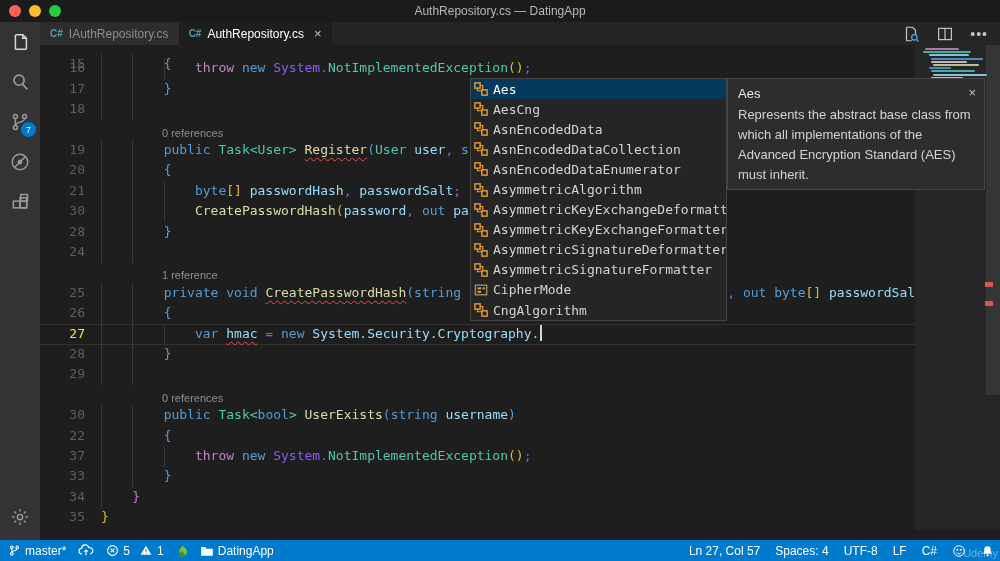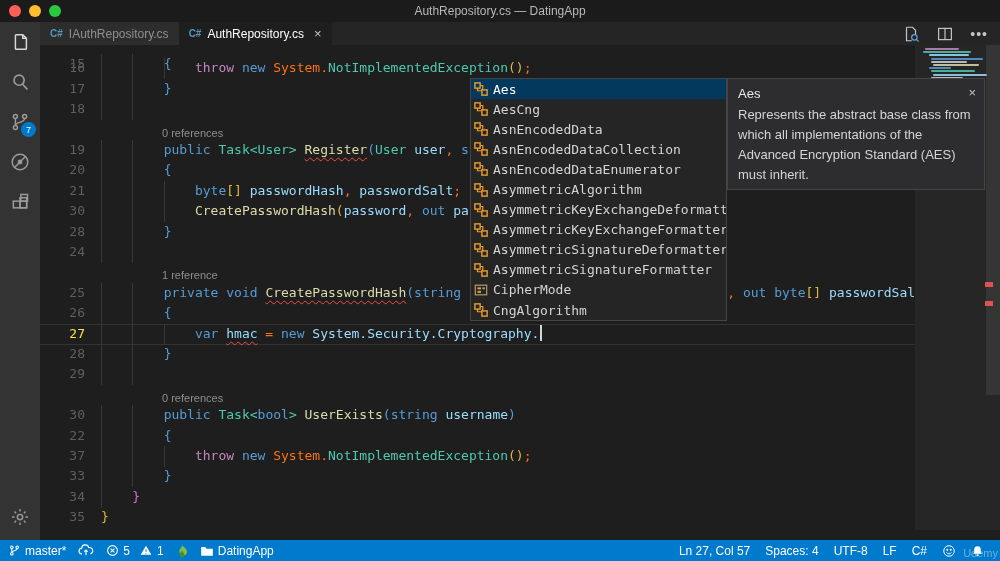--- a/index.html
+++ b/index.html
@@ -35,21 +35,21 @@
   .editor { position:absolute; top:45px; left:40px; right:0; bottom:21px; background:#1e1e1e; overflow:hidden; z-index:1; }
   .code-layer { position:absolute; top:-7px; left:0; right:0; }
   .row { position:absolute; left:0; width:100%; height:21px; font-family:"DejaVu Sans Mono", monospace; font-size:13px; line-height:20px; }
   .row .num { position:absolute; left:0; top:0; width:45px; text-align:right; color:#5f5f5f; font-size:13px; }
   .row.current .num { color:#fde047; }
   .row.current { box-shadow: inset 0 1px 0 #323232, inset 0 -1px 0 #323232; }
   .code { position:absolute; left:61px; top:0; white-space:pre; }
   .lens { position:absolute; left:122px; top:3px; font-family:"Liberation Sans",sans-serif; font-size:11px; color:#8f8f8f; }
   .guide { position:absolute; top:0; bottom:0; width:1px; background:#383838; }
   .sk{color:#569cd6} .sc{color:#c586c0} .st{color:#4ec9b0} .sf{color:#dcdcaa}
-  .sv{color:#9cdcfe} .sw{color:#f97316} .sg{color:#e2b93d} .so{color:#d670d6}
+  .sv{color:#9cdcfe} .sw{color:#8b5cf6} .sg{color:#e2b93d} .so{color:#d670d6}
   .sqg { text-decoration:underline; text-decoration-style:wavy; text-decoration-color:#f14c4c; text-decoration-thickness:1px; text-underline-offset:3px; }
   .cursor { display:inline-block; width:1.5px; height:16px; background:#d4d4d4; vertical-align:text-bottom; margin-left:1px; }
 
   
   .minimap { position:absolute; top:45px; right:0; width:85px; height:485px; background:#262626; z-index:2; }
   .mini-line { position:absolute; height:2px; border-radius:1px; opacity:.85; }
   .vscroll { position:absolute; top:45px; right:0; width:14px; height:350px; background:rgba(121,121,121,.18); z-index:5; }
   .ov-mark { position:absolute; right:7px; width:8px; height:5px; background:#e05252; z-index:6; }
 
   
@@ -61,21 +61,21 @@
   
   .docpanel { position:absolute; left:727px; top:78px; width:258px; height:112px; background:#2d2d30; border:1px solid #454545; z-index:11; }
   .doc-head { display:flex; align-items:flex-start; padding:7px 8px 2px 10px; }
   .doc-title { font-size:13px; color:#e8e8e8; }
   .doc-close { margin-left:auto; color:#c5c5c5; font-size:13px; line-height:1; }
   .doc-body { padding:2px 10px; font-size:13px; line-height:20px; color:#d4d4d4; }
 
   
   .statusbar { position:absolute; left:0; right:0; bottom:0; height:21px; background:#007acc; color:#ffffff; display:flex; align-items:center; font-size:12px; z-index:20; }
   .sb-left { display:flex; align-items:center; gap:12px; padding-left:8px; }
-  .sb-right { margin-left:auto; display:flex; align-items:center; gap:15px; padding-right:16px; position:relative; }
+  .sb-right { margin-left:auto; display:flex; align-items:center; gap:15px; padding-right:6px; position:relative; }
   .sb-item { display:flex; align-items:center; gap:4px; }
   .watermark { position:absolute; right:2px; top:3px; font-size:11px; color:rgba(255,255,255,.4); pointer-events:none; }
 </style>
 </head>
 <body>
 
 <div id="window">
 
   <div class="titlebar">
     <div class="lights">

